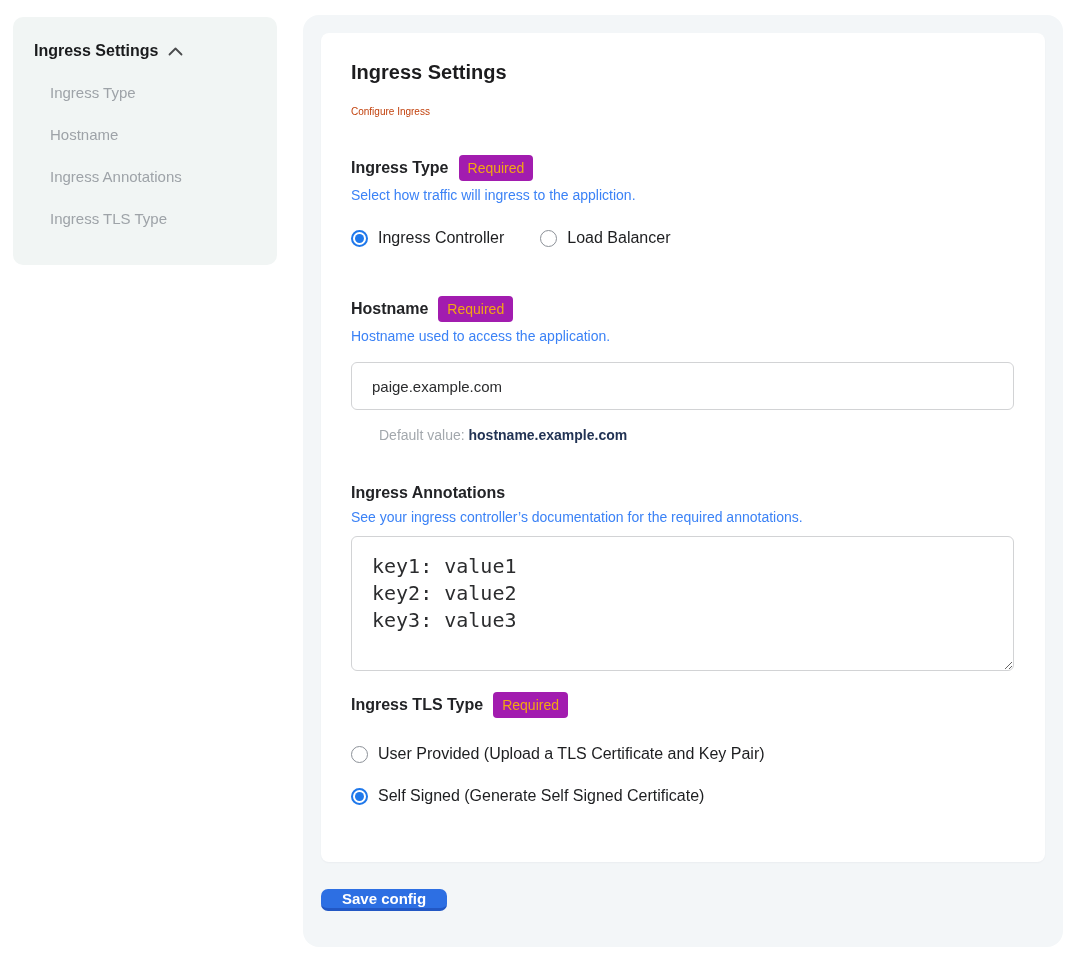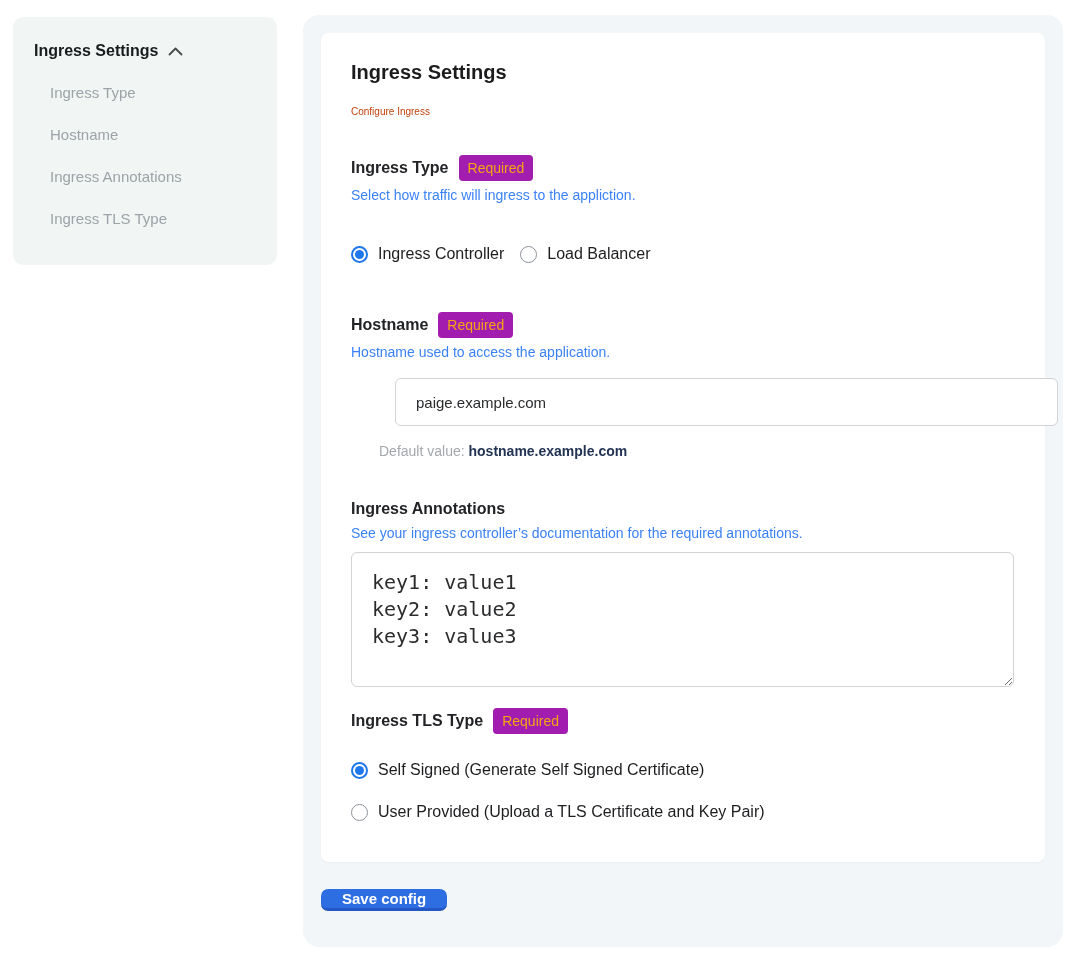--- a/index.html
+++ b/index.html
@@ -71,21 +71,21 @@
     margin-left: 10px;
     font-size: 14px; color: #f3a712;
     background: #a21caf;
     padding: 4px 9px; border-radius: 4px;
     line-height: 18px;
   }
   .section-desc {
     margin-top: 5px; font-size: 14px; color: #3b82f6; line-height: 18px;
   }
 
-  .radio-row-inline { display: flex; gap: 16px; margin-top: 40px; align-items: flex-end; }
+  .radio-row-inline { display: flex; gap: 36px; margin-top: 24px; align-items: flex-end; }
   .radio-stack { margin-top: 26px; }
   .radio-stack .radio-option + .radio-option { margin-top: 22px; }
   .radio-option {
     display: flex; align-items: center; gap: 10px;
     font-size: 16px; color: #1d1e20; line-height: 20px;
     cursor: pointer; width: max-content;
   }
   .radio-circle {
     width: 17px; height: 17px; border-radius: 50%;
     border: 1.5px solid #8c9198; background: #fff;
@@ -97,21 +97,21 @@
     border-radius: 50%; background: #1f78eb;
   }
 
   .text-input {
     display: block; width: 663px; height: 48px;
     margin-top: 17px;
     border: 1px solid #d2d3d5; border-radius: 6px;
     padding: 0 20px;
     font-family: "Liberation Sans", sans-serif;
     font-size: 15px; color: #2b2c2e;
-    background: #fff; outline: none; margin-left: 44px;
+    background: #fff; outline: none;
   }
   .default-line {
     margin-top: 16px; font-size: 14px; line-height: 18px; margin-left: 28px;
   }
   .default-prefix { color: #a3a8ad; }
   .default-value { color: #223354; font-weight: 700; }
 
   .annotations-textarea {
     display: block; width: 663px; height: 135px;
     margin-top: 10px;
@@ -201,26 +201,26 @@
 key2: value2
 key3: value3</textarea>
     </div>
 
     <div class="section-4">
       <div class="label-row">
         <span class="section-label">Ingress TLS Type</span>
         <span class="badge">Required</span>
       </div>
       <div class="radio-stack">
+        <div class="radio-option">
+          <span class="radio-circle"></span>
+          <span>User Provided (Upload a TLS Certificate and Key Pair)</span>
+        </div>
         <div class="radio-option checked">
           <span class="radio-circle"></span>
           <span>Self Signed (Generate Self Signed Certificate)</span>
-        </div>
-        <div class="radio-option">
-          <span class="radio-circle"></span>
-          <span>User Provided (Upload a TLS Certificate and Key Pair)</span>
         </div>
       </div>
     </div>
   </section>
 
   <button class="save-button">Save config</button>
 </main>
 
 </body></html>

